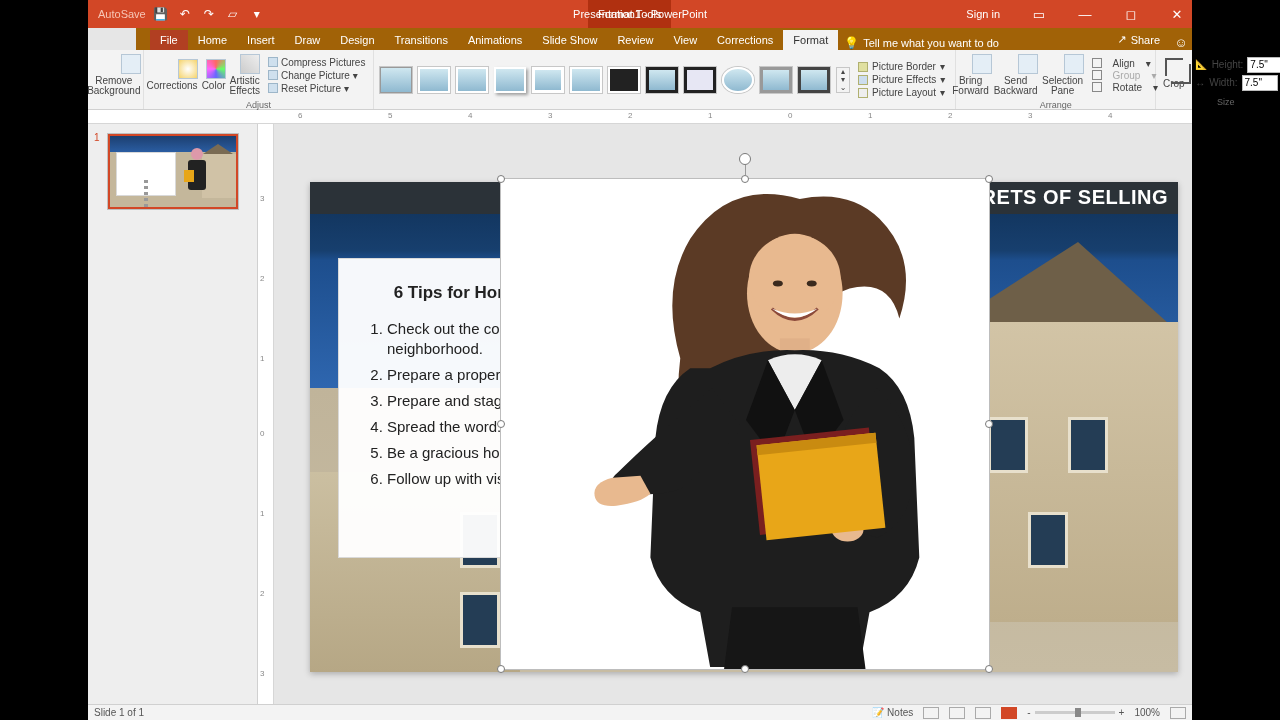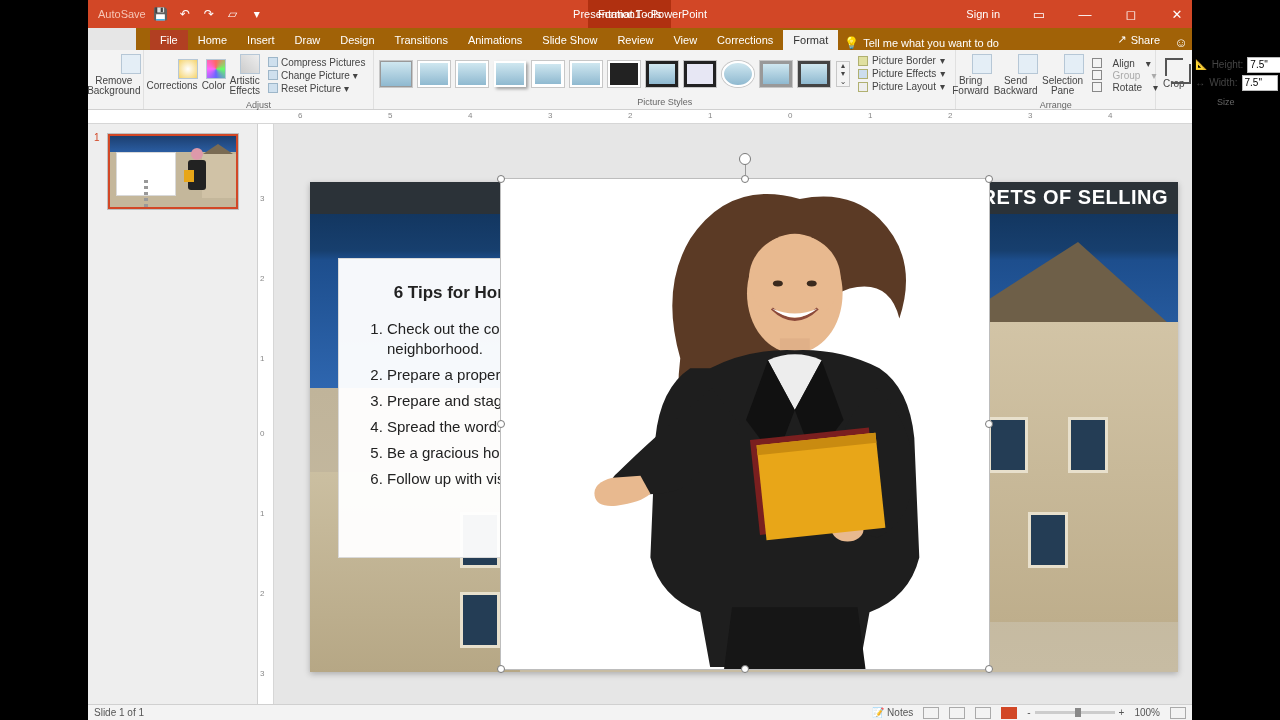--- a/index.html
+++ b/index.html
@@ -233,21 +233,20 @@
               <div>▾</div>
               <div>⌄</div>
             </div>
         </div>
         <div class="fmtlist">
           <div><span class="sw"></span><span>Picture Border</span> ▾</div>
           <div><span class="sw" style="background:#cde"></span><span>Picture Effects</span> ▾</div>
           <div><span class="sw" style="background:#eee"></span><span>Picture Layout</span> ▾</div>
         </div>
       </div>
-      <div class="glabel">Picture Styles</div>
     </div>
     <div class="group" style="width:200px">
       <div class="body">
         <div class="arrrow">
           <div class="bigbtn" style="width:42px">
               <div class="ic"></div>
               <span>Bring Forward</span>
             </div>
           <div class="bigbtn" style="width:42px">
               <div class="ic"></div>

